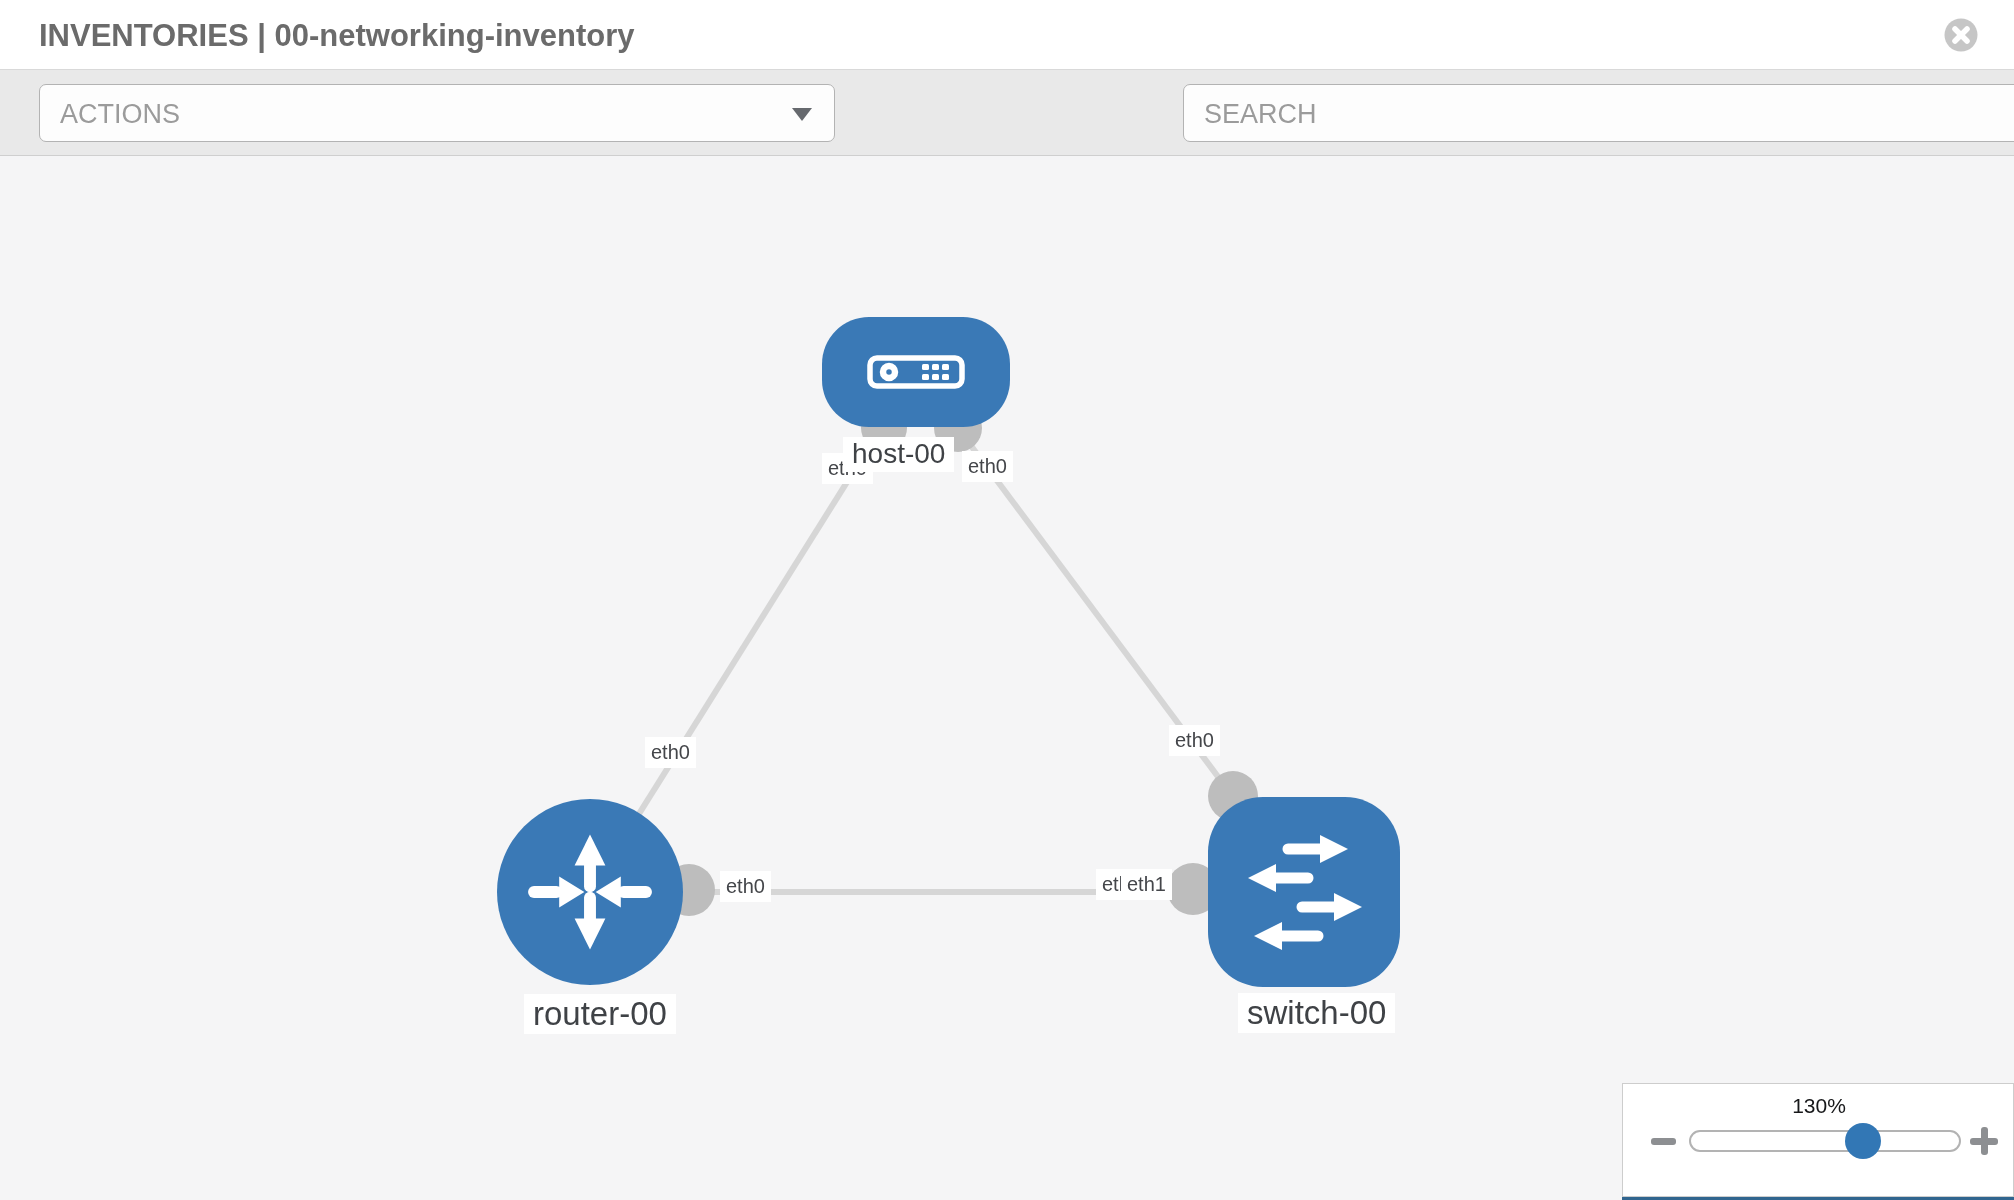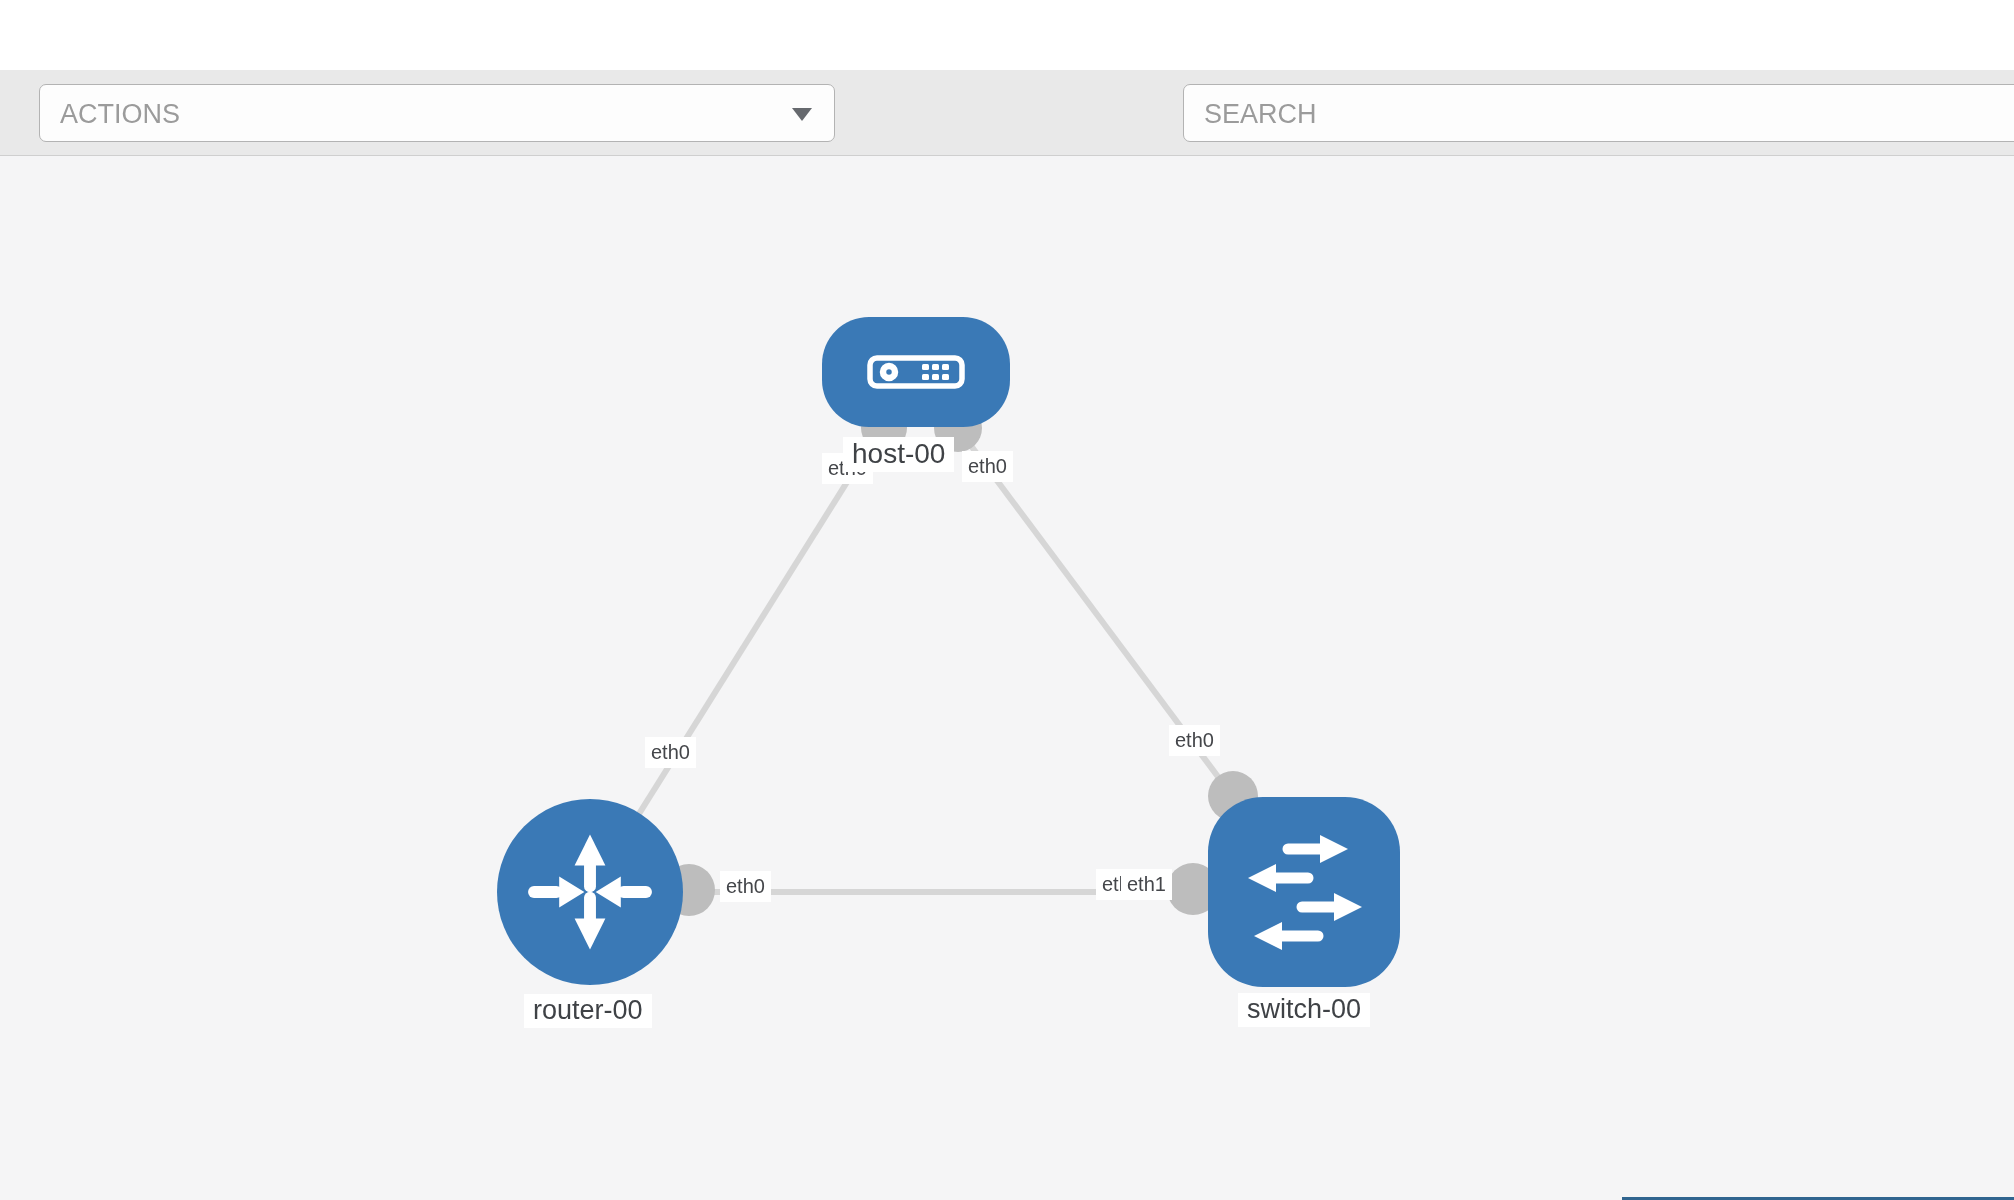--- a/index.html
+++ b/index.html
@@ -56,21 +56,21 @@
   .node-host   { left:822px; top:161px; width:188px; height:110px; border-radius:47px; }
   .node-router { left:497px; top:643px; width:186px; height:186px; border-radius:50%; }
   .node-switch { left:1208px; top:641px; width:192px; height:190px; border-radius:55px; }
   .node svg { position:absolute; }
   .chip {
     position:absolute; background:#ffffff; color:#44464a;
     font-size:20px; line-height:1.15; padding:4px 6px; white-space:nowrap;
   }
   .node-label {
     position:absolute; background:#ffffff; color:#3f4246;
-    font-size:27px; line-height:1.1; padding:2px 9px; white-space:nowrap;
+    font-size:33px; line-height:1.1; padding:2px 9px; white-space:nowrap;
   }
   
   .zoom-panel {
     position:absolute; left:1622px; top:1083px; width:392px; height:114px;
     background:#ffffff; border:1px solid #cdcdcd;
   }
   .zoom-level {
     position:absolute; left:0; top:10px; width:392px; text-align:center;
     font-size:21px; color:#17181a;
   }
@@ -99,20 +99,32 @@
   .bottom-blue-bar {
     position:absolute; left:1622px; top:1197px; width:392px; height:3px;
     background:#30658f;
   }
 </style>
 </head>
 <body>
 
 <div id="app">
 
+  <div class="hdr">
+    <div class="hdr-title">INVENTORIES | 00-networking-inventory</div>
+    <button class="close-btn">
+      <span>
+        <svg width="34" height="34" viewBox="0 0 34 34">
+          <circle cx="17" cy="17" r="16.5" fill="#c6c6c6"></circle>
+          <line x1="11" y1="11" x2="23" y2="23" stroke="#ffffff" stroke-width="5.5" stroke-linecap="round"></line>
+          <line x1="23" y1="11" x2="11" y2="23" stroke="#ffffff" stroke-width="5.5" stroke-linecap="round"></line>
+        </svg>
+      </span>
+    </button>
+  </div>
 
   <div class="tbar">
     <div class="select-box" style="left:39px; width:796px;">
       <span class="select-label">ACTIONS</span>
       <span class="caret"></span>
     </div>
 
     <button class="tool-btn" style="left:1052px;">
       <span>
         <svg width="38" height="38" viewBox="0 0 32 32">
@@ -207,15 +219,22 @@
     <span class="chip" style="left:1169px; top:569px;">eth0</span>
     <span class="chip" style="left:720px; top:715px;">eth0</span>
     <span class="chip" style="left:1096px; top:713px;">etl</span>
     <span class="chip" style="left:1121px; top:713px;">eth1</span>
 
     <span class="node-label" style="left:843px; top:281px; font-size:28px;">host-00</span>
     <span class="node-label" style="left:524px; top:838px;">router-00</span>
     <span class="node-label" style="left:1238px; top:837px;">switch-00</span>
   </div>
 
+  <div class="zoom-panel">
+    <div class="zoom-level">130%</div>
+    <button class="zoom-minus"></button>
+    <div class="zoom-track"></div>
+    <div class="zoom-handle"></div>
+    <button class="zoom-plus"></button>
+  </div>
   <div class="bottom-blue-bar"></div>
 
 </div>
 
 </body></html>

